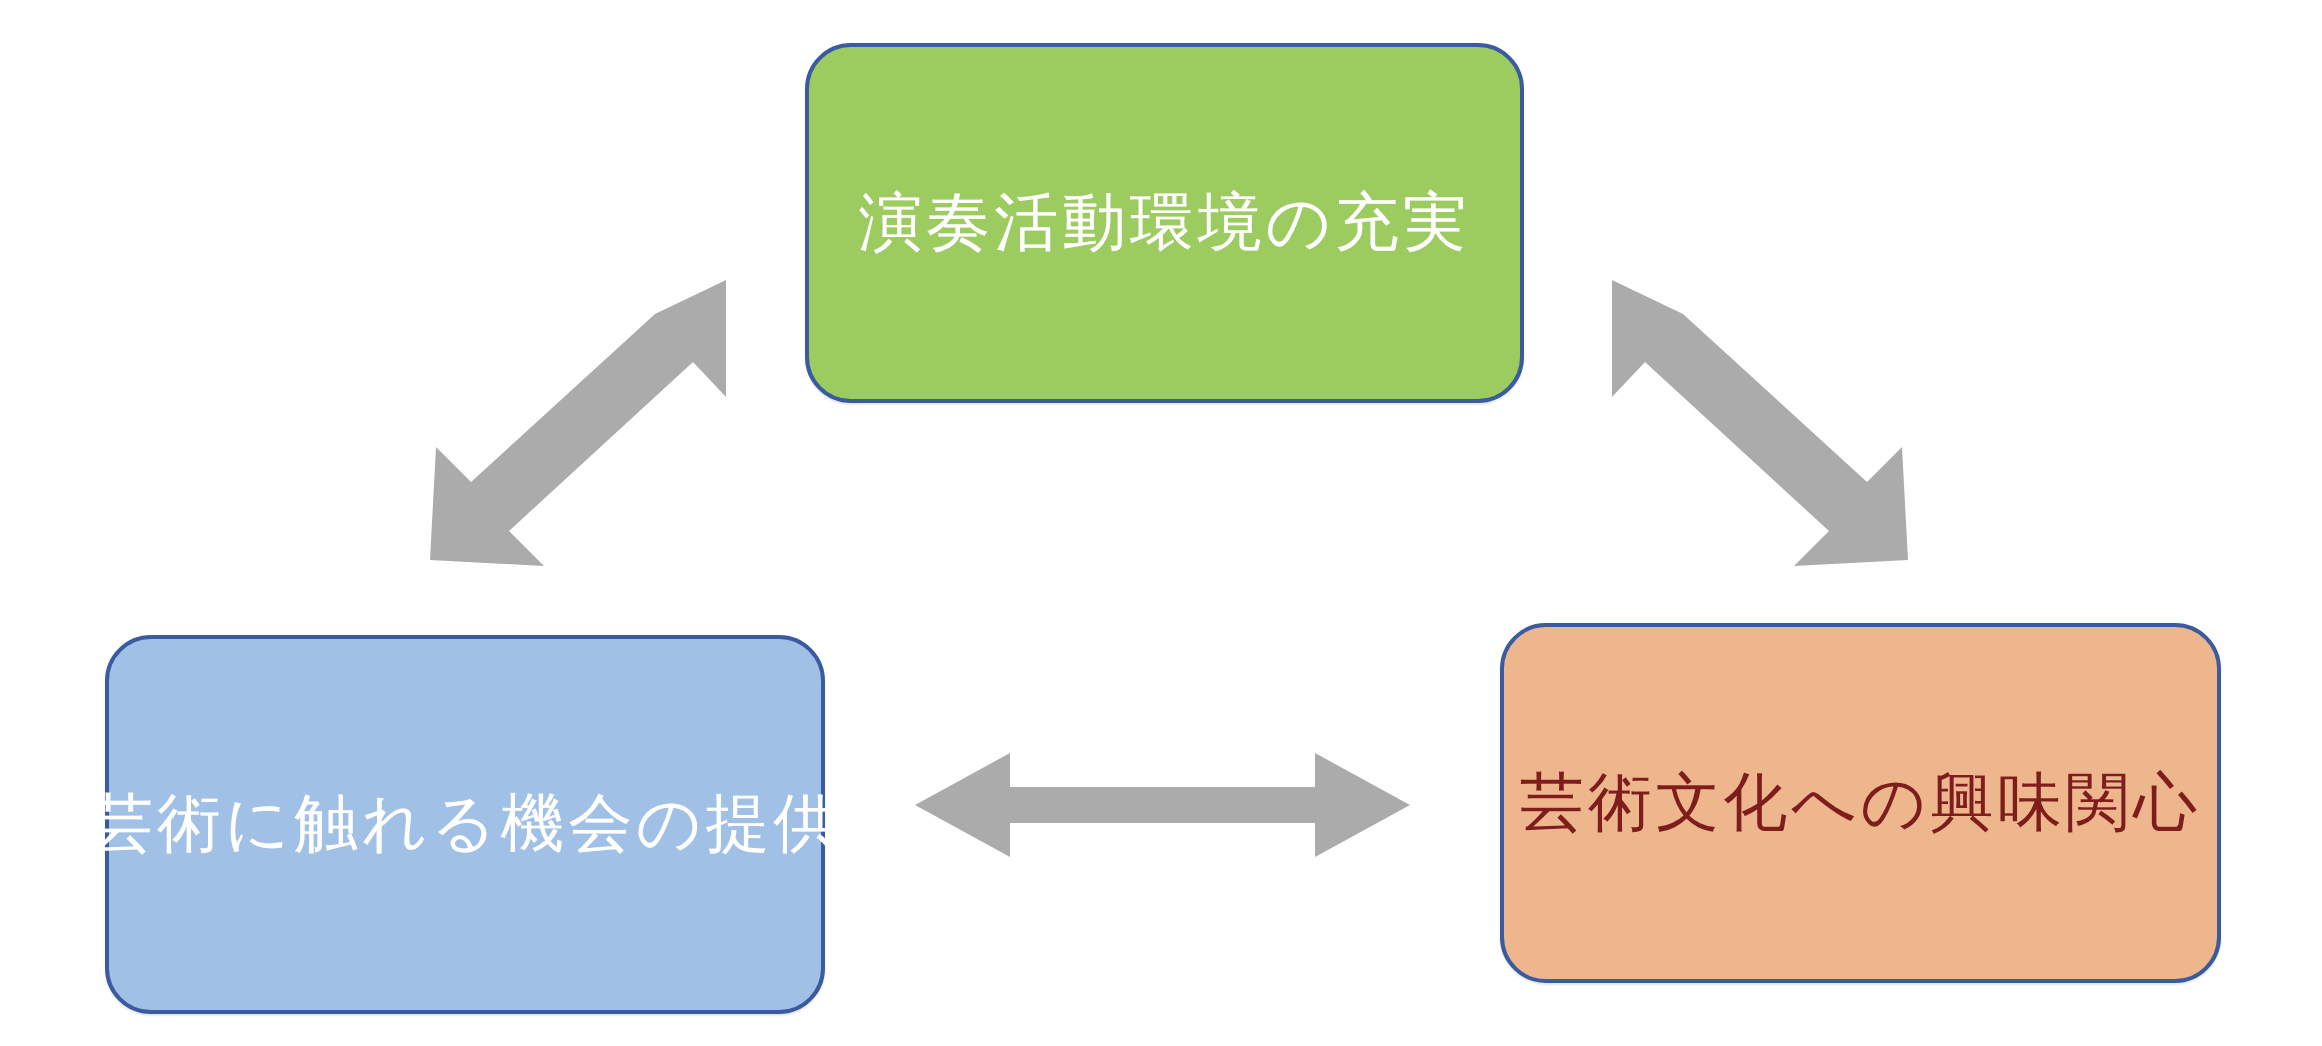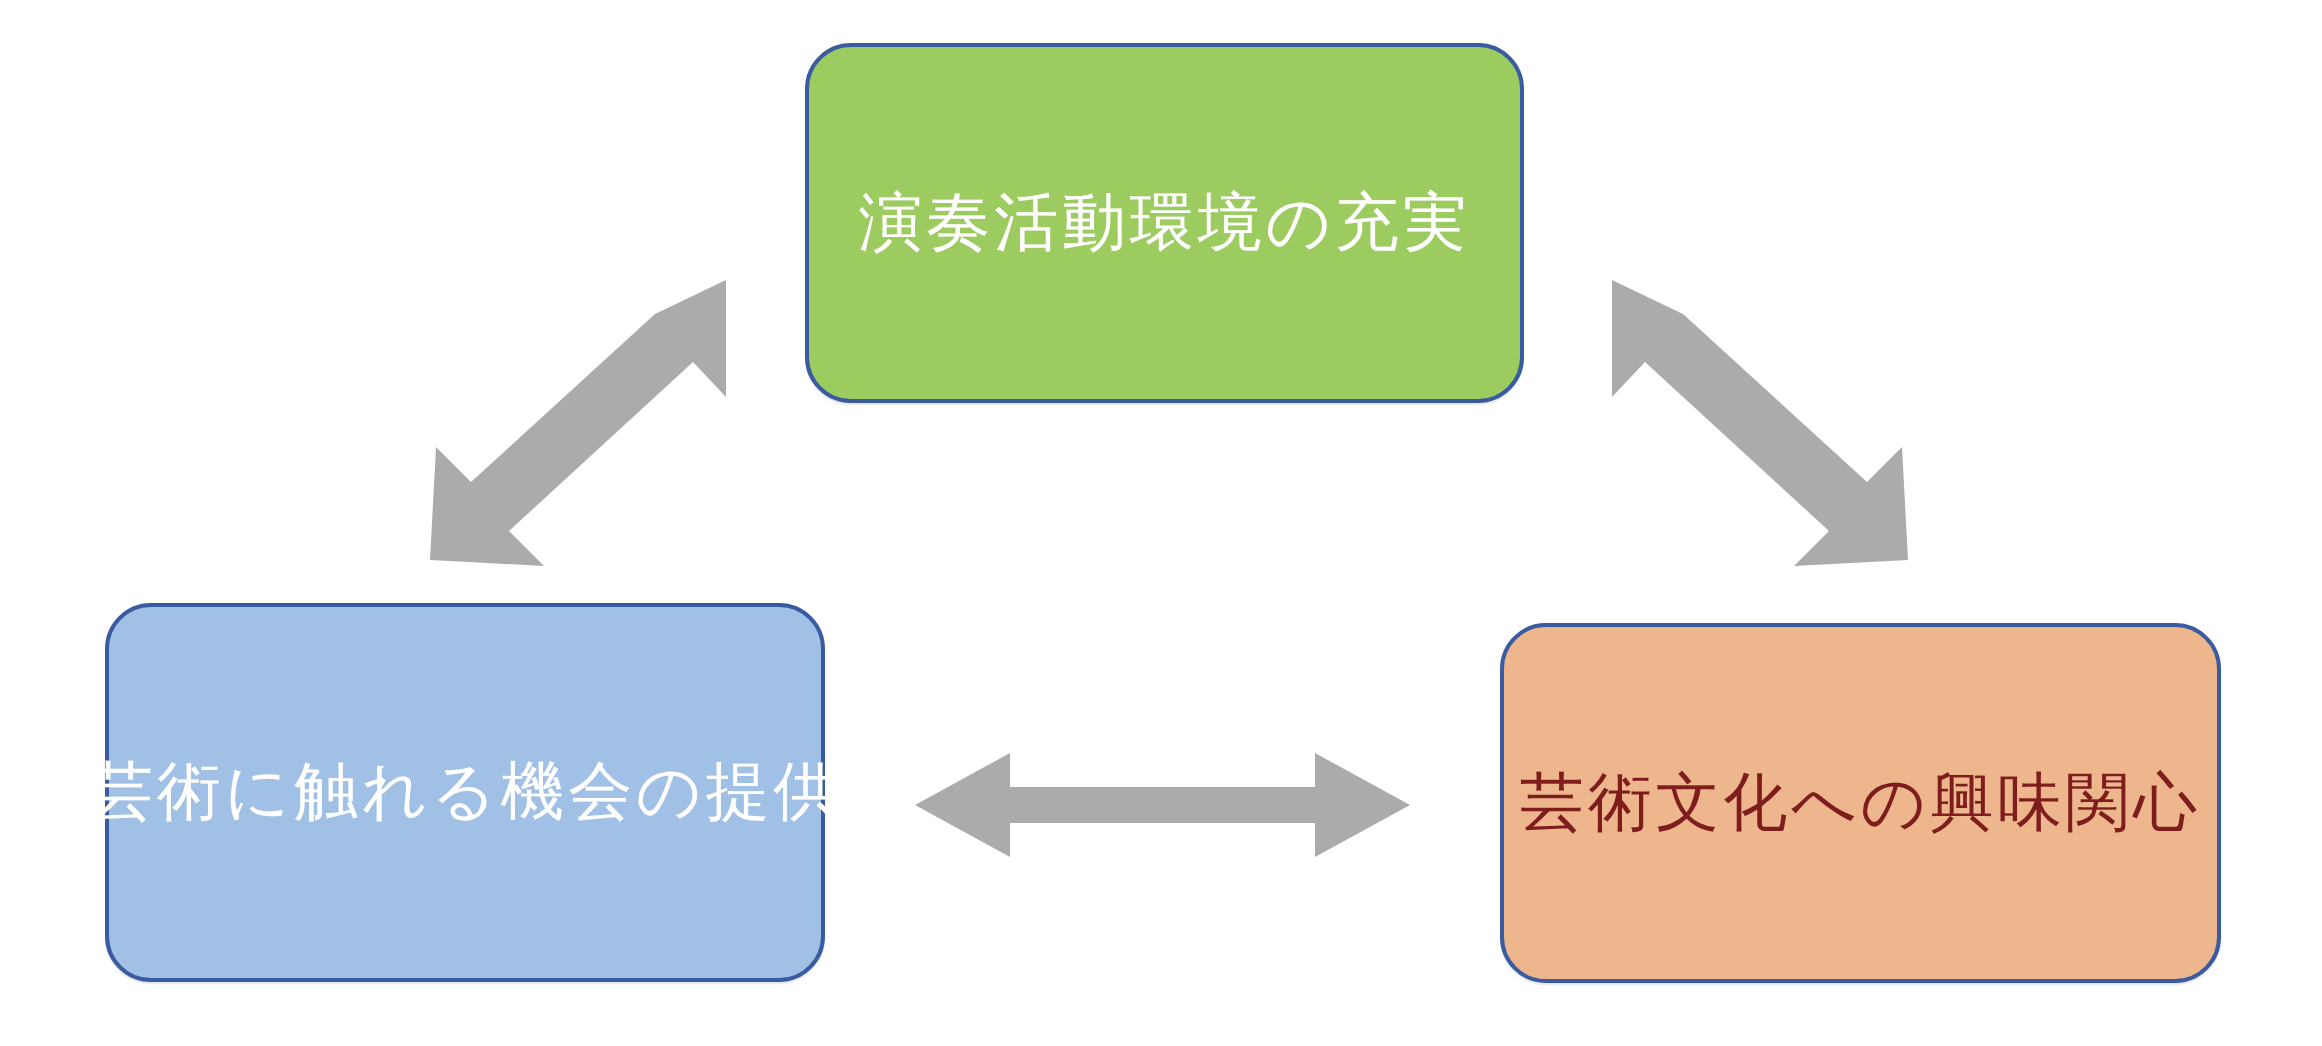--- a/index.html
+++ b/index.html
@@ -39,21 +39,21 @@
     text-shadow: 0 0 1px rgba(255,255,255,0.25);
   }
   #node-top {
     left: 805px;
     top: 43px;
     width: 719px;
     height: 360px;
   }
   #node-left {
     left: 105px;
-    top: 603px;
+    top: 635px;
     width: 720px;
     height: 379px;
   }
   #node-right {
     left: 1500px;
     top: 623px;
     width: 721px;
     height: 360px;
   }
   .arrow {

